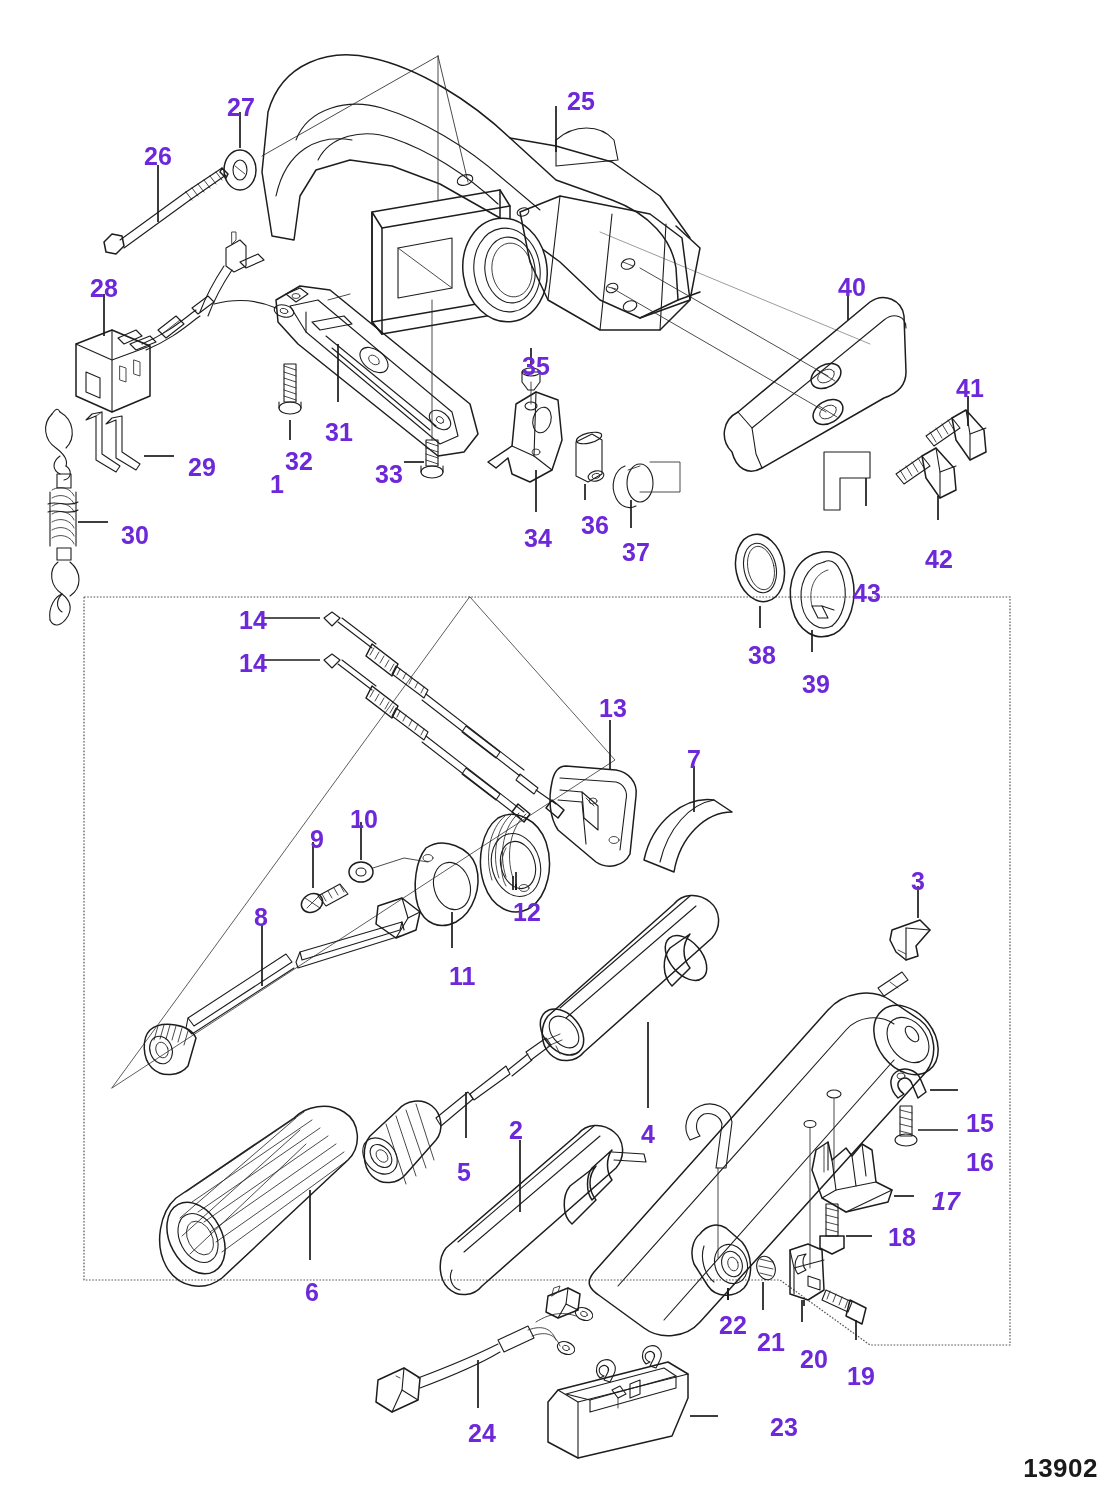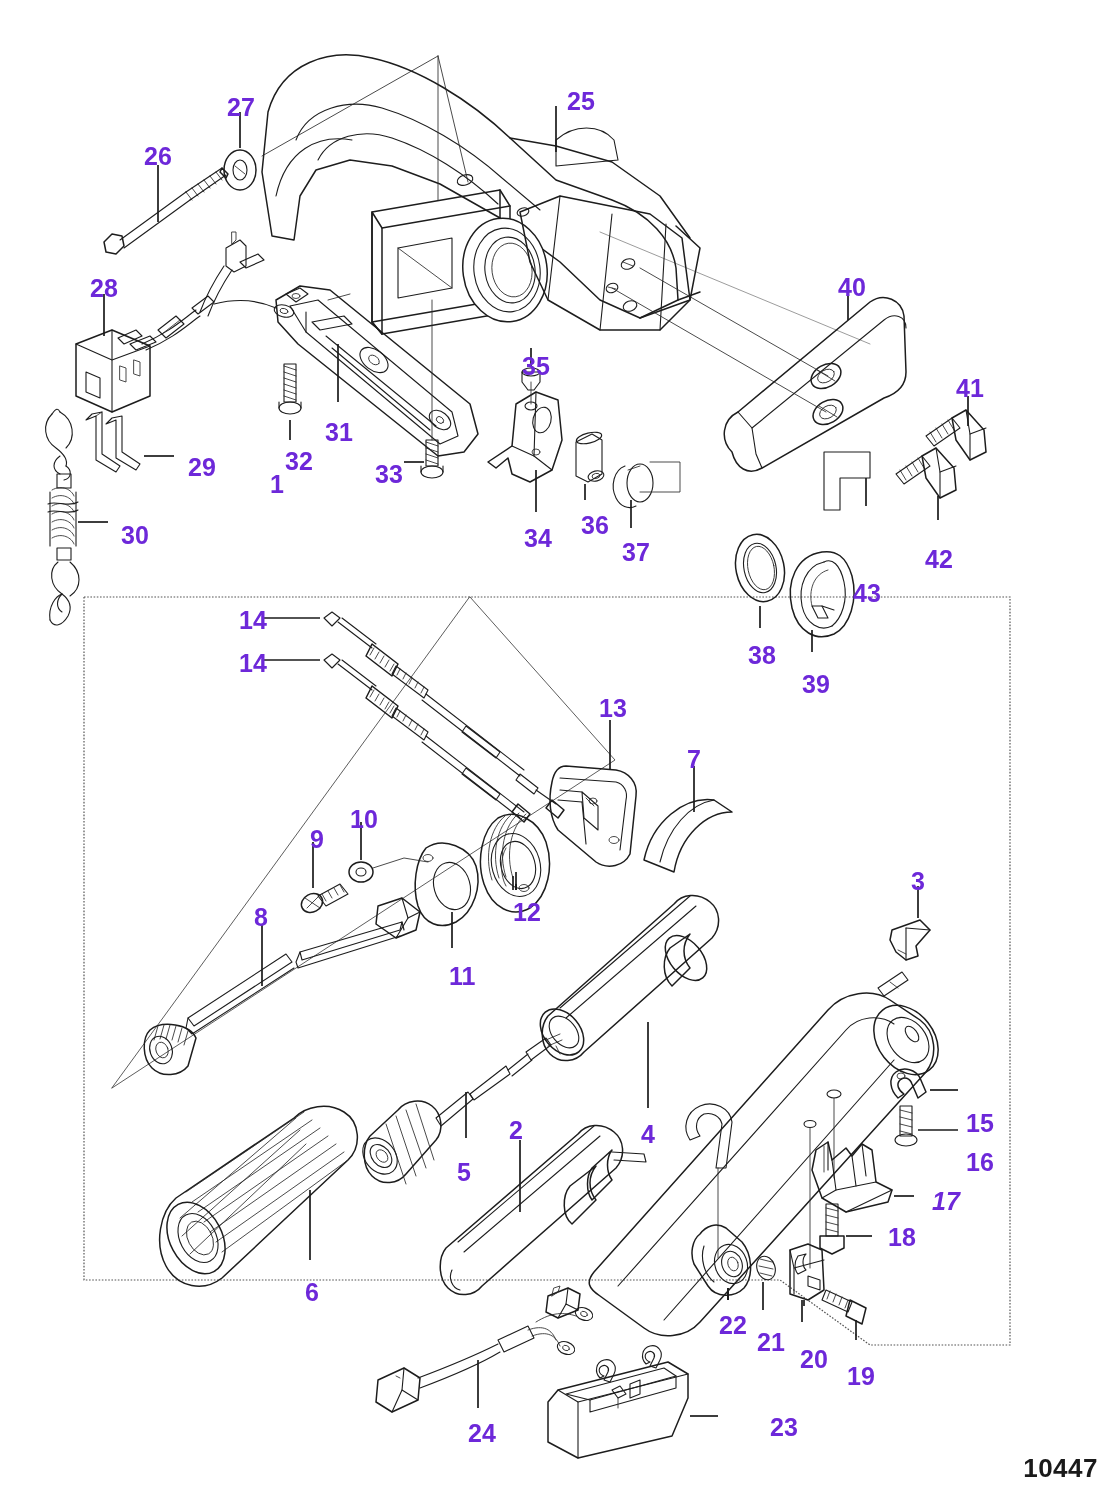--- a/index.html
+++ b/index.html
@@ -806,15 +806,15 @@
 <div class="callout" style="left:522px;  top:324px;margin-top:30px;">35</div>
 <div class="callout" style="left:581px;  top:513px;">36</div>
 <div class="callout" style="left:622px;  top:540px;">37</div>
 <div class="callout" style="left:748px;  top:643px;">38</div>
 <div class="callout" style="left:802px;  top:672px;">39</div>
 <div class="callout" style="left:838px;  top:275px;">40</div>
 <div class="callout" style="left:956px;  top:376px;">41</div>
 <div class="callout" style="left:925px;  top:547px;">42</div>
 <div class="callout" style="left:853px;  top:533px;margin-top:48px;">43</div>
 
-<div id="drawing-number">10447</div>
+<div id="drawing-number">13902</div>
 
 </div>
 
 </body></html>

